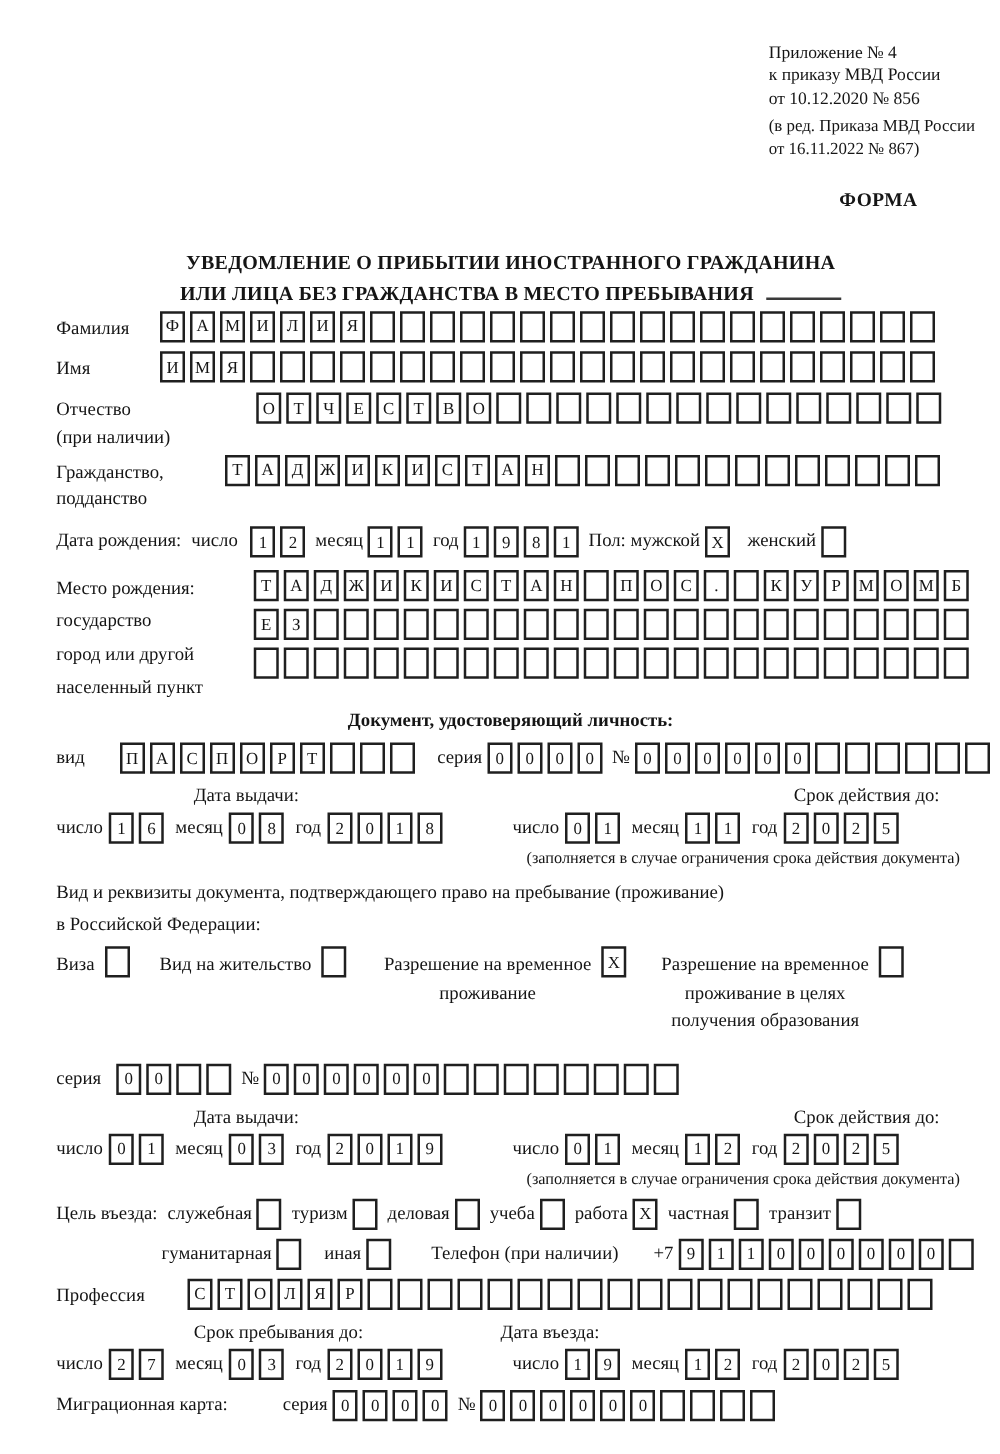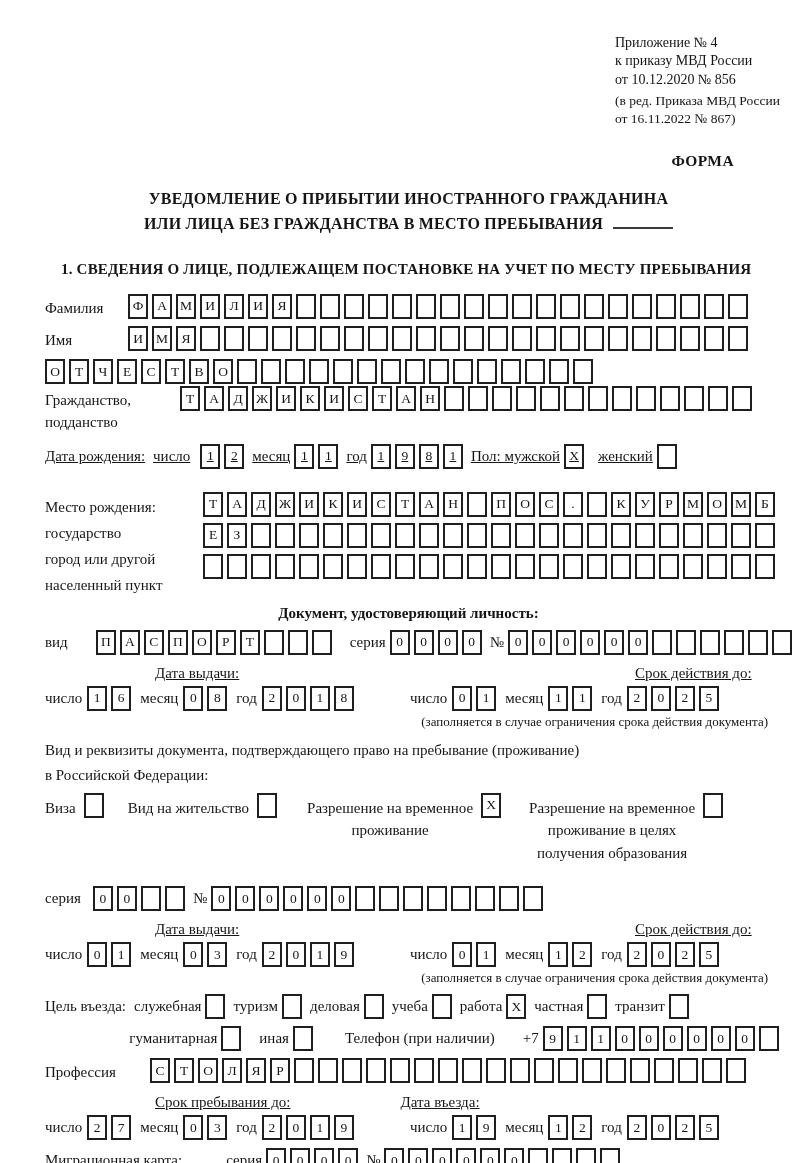--- a/index.html
+++ b/index.html
@@ -9,42 +9,42 @@
     font-family:"Liberation Serif","DejaVu Serif",serif;
     font-size:15px;
   }
   .page {box-sizing:border-box; width:800px; padding:34px 28px 0 45px;}
 
   
   .annex {margin-left:570px; line-height:1.32; font-size:14px; white-space:nowrap;}
   .annex-note {margin-left:570px; line-height:1.3; font-size:13.5px; white-space:nowrap; margin-top:3px;}
   .forma {text-align:right; padding-right:38px; font-weight:bold; font-size:15.5px; margin-top:24px; letter-spacing:.4px;}
 
-  .title {text-align:center; font-weight:bold; font-size:16px; line-height:1.6; margin-top:16px; letter-spacing:.2px;}
+  .title {text-align:center; font-weight:bold; font-size:16px; line-height:1.6; margin-top:28px; letter-spacing:.2px;}
   .blank-line {display:inline-block; width:60px; border-bottom:2px solid #3a3a3a; height:14px; margin-left:10px;}
 
   .sec-heading {font-weight:bold; font-size:15px; margin:24px 0 16px 16px; letter-spacing:.2px;}
 
   
   .grid {display:flex; flex-wrap:nowrap;}
   .cell {
     flex:0 0 20px; box-sizing:border-box;
     width:20px; height:25px; margin-right:4px;
     border:2px solid #1f1f1f; background:#fff;
     display:flex; align-items:center; justify-content:center;
     font-size:13.5px; line-height:1;
   }
   .frow {display:flex; align-items:flex-start; margin-bottom:7px;}
   .flabel {flex:0 0 auto; padding-top:4px; line-height:1.45;}
   .inline-row {display:flex; align-items:center; margin-bottom:7px;}
   .inline-row .t {padding:0 4px; white-space:nowrap;}
 
   
   .dates {margin:10px 0 4px 0;}
-  .dhead-row {display:flex; margin-bottom:4px;text-decoration:underline;}
+  .dhead-row {display:flex; margin-bottom:4px;}
   .drow {display:flex; align-items:center;}
   .dnote {font-size:13px; text-align:right; padding-right:4px; margin-top:3px; margin-bottom:8px;}
   .dg {display:flex; align-items:center;}
   .dg .t {padding:0 5px; white-space:nowrap;}
 
   .center-bold {text-align:center; font-weight:bold; font-size:15px; margin:6px 0 8px 0;}
   .para {line-height:1.7; margin:4px 0 2px 0;}
 
   .opt {display:flex; align-items:flex-start;}
   .opt .olabel {padding-top:4px; margin-right:8px; text-align:center; line-height:1.5;}
@@ -66,21 +66,20 @@
     <div>(в ред. Приказа МВД России</div>
     <div>от 16.11.2022 № 867)</div>
   </div>
   <div class="forma">ФОРМА</div>
 
   <div class="title">
     <div>УВЕДОМЛЕНИЕ О ПРИБЫТИИ ИНОСТРАННОГО ГРАЖДАНИНА</div>
     <div><span>ИЛИ ЛИЦА БЕЗ ГРАЖДАНСТВА В МЕСТО ПРЕБЫВАНИЯ</span><span class="blank-line"></span></div>
   </div>
 
-  <div class="sec-heading">1. СВЕДЕНИЯ О ЛИЦЕ, ПОДЛЕЖАЩЕМ ПОСТАНОВКЕ НА УЧЕТ ПО МЕСТУ ПРЕБЫВАНИЯ</div>
 
   <div class="frow">
     <div class="flabel" style="width:83px;">Фамилия</div>
     <div class="grid">
         <span class="cell">Ф</span>
         <span class="cell">А</span>
         <span class="cell">М</span>
         <span class="cell">И</span>
         <span class="cell">Л</span>
         <span class="cell">И</span>
@@ -133,20 +132,24 @@
         <span class="cell"></span>
         <span class="cell"></span>
         <span class="cell"></span>
         <span class="cell"></span>
         <span class="cell"></span>
         <span class="cell"></span>
       </div>
   </div>
 
   <div class="frow" style="margin-bottom:2px;">
+    <div class="flabel" style="width:160px;">
+      <div>Отчество</div>
+      <div>(при наличии)</div>
+    </div>
     <div class="grid">
         <span class="cell">О</span>
         <span class="cell">Т</span>
         <span class="cell">Ч</span>
         <span class="cell">Е</span>
         <span class="cell">С</span>
         <span class="cell">Т</span>
         <span class="cell">В</span>
         <span class="cell">О</span>
         <span class="cell"></span>
@@ -193,21 +196,21 @@
         <span class="cell"></span>
         <span class="cell"></span>
         <span class="cell"></span>
         <span class="cell"></span>
         <span class="cell"></span>
         <span class="cell"></span>
         <span class="cell"></span>
       </div>
   </div>
 
-  <div class="inline-row" style="margin-top:10px;text-decoration:underline;">
+  <div class="inline-row" style="margin-top:10px;">
     <span class="t" style="padding-left:0;">Дата рождения:</span>
     <span class="t" style="padding-right:10px;">число</span>
     <span class="grid">
         <span class="cell">1</span>
         <span class="cell">2</span>
       </span>
     <span class="t">месяц</span>
     <span class="grid">
         <span class="cell">1</span>
         <span class="cell">1</span>
@@ -222,21 +225,21 @@
     <span class="t">Пол: мужской</span>
     <span class="grid">
         <span class="cell">X</span>
       </span>
     <span class="t" style="padding-left:10px;">женский</span>
     <span class="grid">
         <span class="cell"></span>
       </span>
   </div>
 
-  <div class="frow" style="margin-top:23px; margin-bottom:2px;">
+  <div class="frow" style="margin-top:10px; margin-bottom:2px;">
     <div class="labelcol" style="width:158px; line-height:1.75;">
       <div>Место рождения:</div>
       <div>государство</div>
       <div>город или другой</div>
       <div>населенный пункт</div>
     </div>
     <div class="gridcol">
       <div class="grid">
           <span class="cell">Т</span>
           <span class="cell">А</span>

